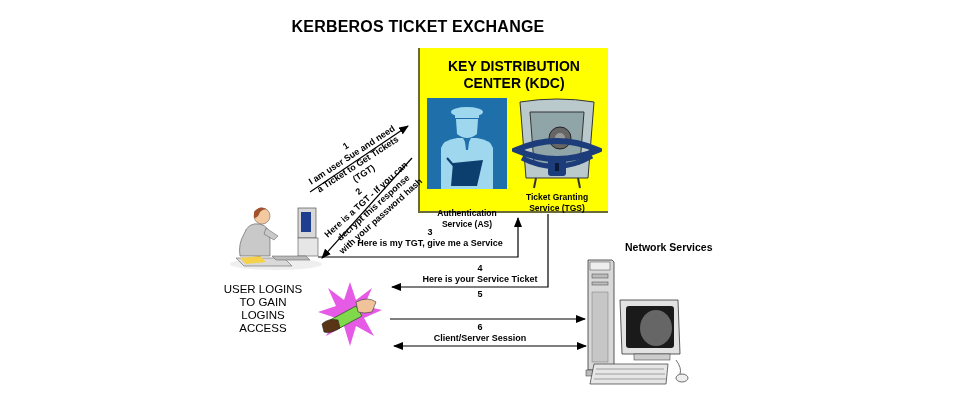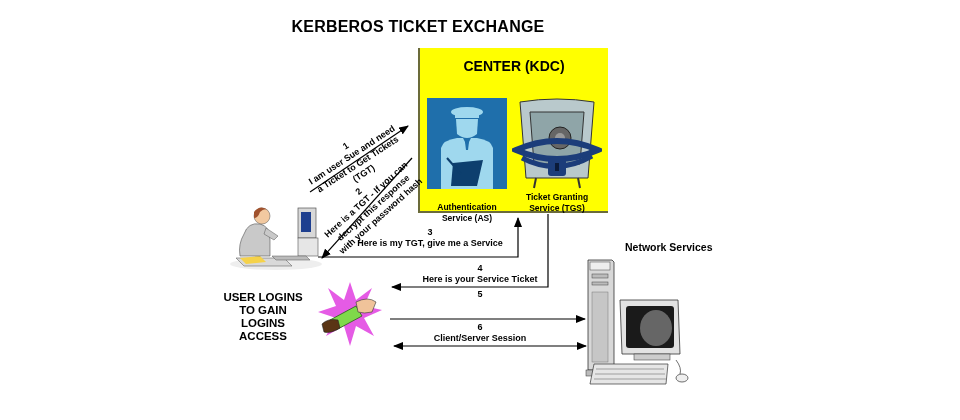--- a/index.html
+++ b/index.html
@@ -9,46 +9,47 @@
   .title { left: 0; width: 836px; top: 18px; text-align: center; font-weight: bold; font-size: 16px; letter-spacing: 0.2px; }
   .kdc { left: 418px; top: 48px; width: 190px; height: 165px; background: #ffff00;
          border-left: 2px solid #6b6b3a; border-bottom: 2px solid #6b6b3a; box-sizing: border-box; }
   .kdc-title { left: 418px; top: 58px; width: 192px; text-align: center; font-weight: bold; font-size: 14px; line-height: 17px; }
   .as-panel { left: 427px; top: 98px; width: 80px; height: 91px; background: #1f6fab; }
   .tgs-panel { left: 512px; top: 98px; width: 90px; height: 91px; }
   .svc-label { font-weight: bold; font-size: 8.5px; text-align: center; line-height: 11px; }
   .msg { font-weight: bold; font-size: 9px; text-align: center; line-height: 11px; }
   .rot { transform-origin: center center; }
   .netsvc { left: 598px; top: 241px; font-size: 10.5px; font-weight: bold; padding-left: 27px; }
-  .user-label { left: 222px; top: 283px; width: 82px; text-align: center; font-weight: bold; font-size: 11.5px; line-height: 13px; margin-top: 8px; }
+  .user-label { left: 222px; top: 283px; width: 82px; text-align: center; font-weight: normal; font-size: 11.5px; line-height: 13px; }
   svg.overlay { position: absolute; left: 0; top: 0; }
 </style>
 </head>
 <body>
 
 <div class="abs title">KERBEROS TICKET EXCHANGE</div>
 
 <div class="abs kdc"></div>
 <div class="abs kdc-title">
+  <div>KEY DISTRIBUTION</div>
   <div>CENTER (KDC)</div>
 </div>
 
 <div class="abs as-panel">
   <svg width="80" height="91" viewBox="0 0 80 91">
     <ellipse cx="40" cy="14" rx="16" ry="5" fill="#9fd8ee"></ellipse>
     <rect x="28" y="14" width="24" height="6" fill="#9fd8ee"></rect>
     <path d="M29 21 L51 21 L50 36 Q40 44 30 36 Z" fill="#9fd8ee"></path>
     <path d="M14 50 Q16 42 30 40 L50 40 Q64 42 66 50 L66 91 L14 91 Z" fill="#9fd8ee"></path>
     <path d="M36 40 L40 48 L44 40 Z" fill="#1f6fab"></path>
     <path d="M38 44 L42 44 L41 52 L39 52 Z" fill="#1f6fab"></path>
     <path d="M26 65 L56 62 L50 88 L24 88 Z" fill="#0d3f6e"></path>
     <line x1="20" y1="60" x2="34" y2="76" stroke="#0d3f6e" stroke-width="2"></line>
   </svg>
 </div>
-<div class="abs svc-label" style="left:427px; top:202px; width:80px;">
+<div class="abs svc-label" style="left:427px; top:208px; width:80px;">
   <div>Authentication</div>
   <div>Service (AS)</div>
 </div>
 
 <div class="abs tgs-panel">
   <svg width="90" height="91" viewBox="0 0 90 91">
     <path d="M8 4 Q45 -2 82 4 L76 80 L14 80 Z" fill="#b9c9cc" stroke="#333" stroke-width="1"></path>
     <path d="M18 14 L72 14 L68 66 L22 66 Z" fill="#8fa5a8" stroke="#333" stroke-width="1"></path>
     <circle cx="48" cy="40" r="11" fill="#666" stroke="#222"></circle>
     <circle cx="48" cy="40" r="5" fill="#999"></circle>

